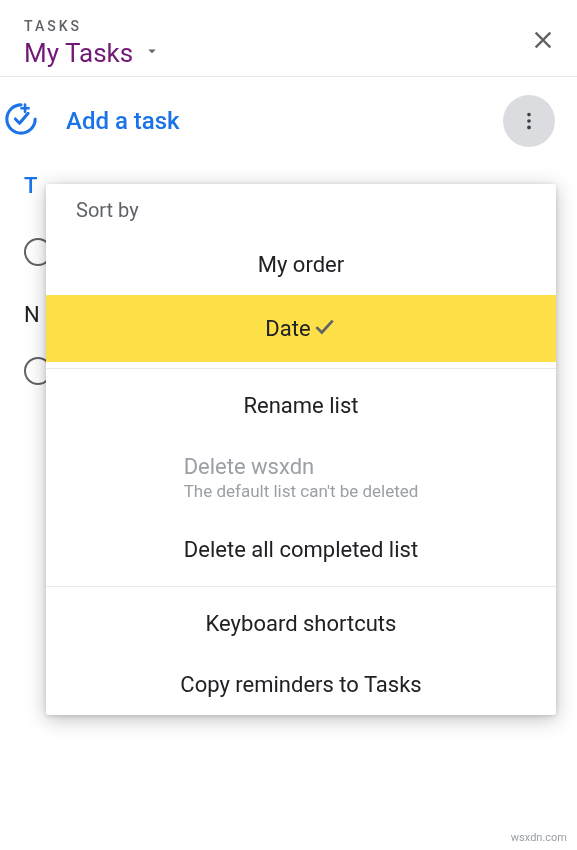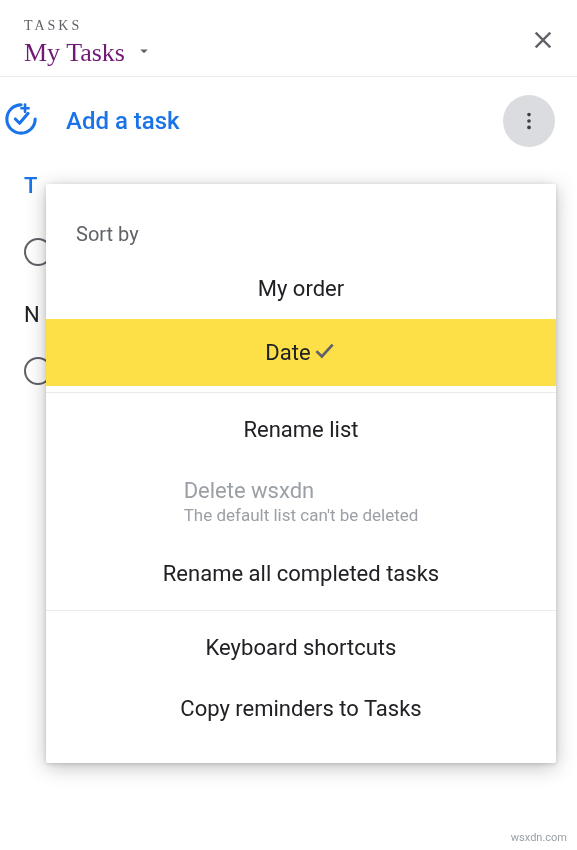--- a/index.html
+++ b/index.html
@@ -8,21 +8,20 @@
       width: 577px;
       height: 850px;
       background: #fff;
       position: relative;
       overflow: hidden;
     }
     .header {
       padding: 18px 8px 8px 24px;
       border-bottom: 1px solid #e8eaed;
       position: relative;
-      font-family: Liberation Serif, serif;
     }
     .header-label {
       font-size: 14px;
       letter-spacing: 3px;
       color: #5f6368;
       font-weight: 500;
     }
     .header-title-row {
       display: flex;
       align-items: center;
@@ -95,21 +94,21 @@
       color: #202124;
     }
     .menu {
       position: absolute;
       left: 46px;
       top: 184px;
       width: 510px;
       background: #fff;
       border-radius: 2px;
       box-shadow: 0 4px 20px rgba(0,0,0,0.25), 0 1px 4px rgba(0,0,0,0.15);
-      padding: 24px 0;
+      padding: 0 0;
     }
     .menu-heading {
       font-size: 20px;
       color: #5f6368;
       padding: 14px 30px 12px;
     }
     .menu-item {
       font-size: 22px;
       color: #202124;
       padding: 18px 30px;
@@ -217,21 +216,21 @@
   <div class="menu-item">
     <span>Rename list</span>
   </div>
   <div class="menu-item disabled">
     <div>
       <div class="disabled-title">Delete wsxdn</div>
       <div class="disabled-sub">The default list can't be deleted</div>
     </div>
   </div>
   <div class="menu-item">
-    <span>Rename all completed tasks</span>
+    <span>Delete all completed list</span>
   </div>
   <div class="menu-divider"></div>
   <div class="menu-item">
     <span>Keyboard shortcuts</span>
   </div>
   <div class="menu-item">
     <span>Copy reminders to Tasks</span>
   </div>
 </div>
 

